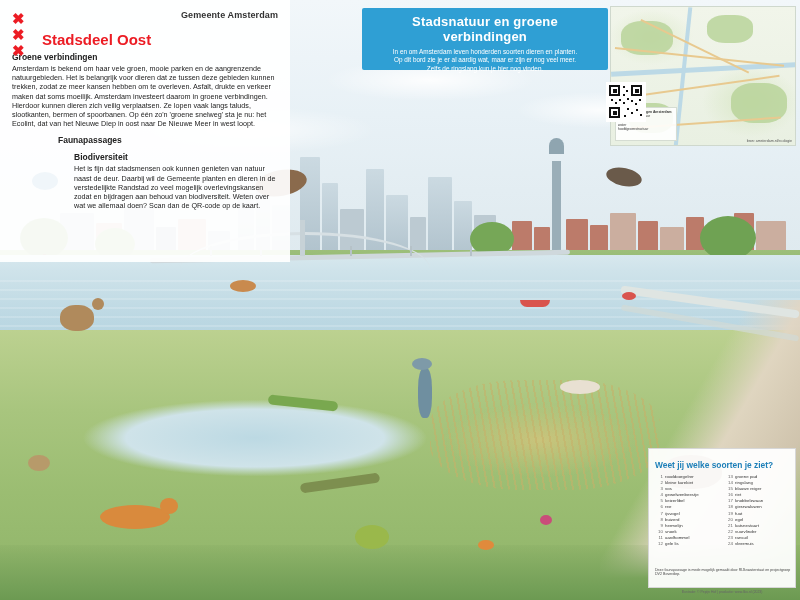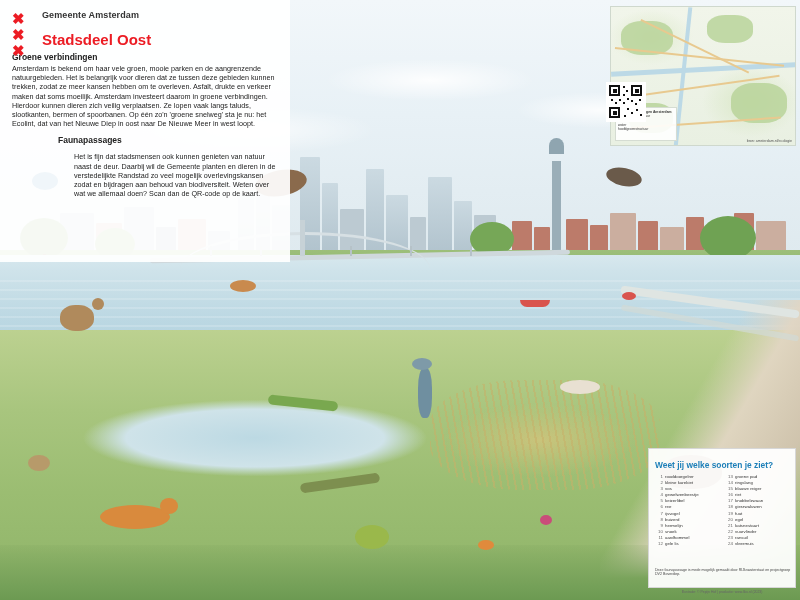--- a/index.html
+++ b/index.html
@@ -114,21 +114,21 @@
 
   
   .panel-left{
     position:absolute;left:0;top:0;width:290px;height:262px;
     background:rgba(255,255,255,0.93);
     padding:10px 12px 8px 12px;box-sizing:border-box;
   }
   .crosses{position:absolute;left:12px;top:12px;width:26px;height:46px;}
   .x{position:absolute;width:13px;height:13px;color:#ec1c24;font-size:15px;line-height:13px;font-weight:bold;}
   .brandwrap{margin-left:30px;}
-  .brand{font-size:9px;font-weight:bold;color:#333;letter-spacing:.1px;}
+  .brand{font-size:9px;font-weight:bold;color:#333;letter-spacing:.1px;text-align:right;}
   .stadsdeel{font-size:15px;font-weight:bold;color:#ec1c24;margin-top:12px;line-height:16px;}
   .sec{margin-top:7px;}
   .sec h3{font-size:8.5px;margin:0 0 2px 0;color:#222;font-weight:bold;}
   .sec p{font-size:7.2px;line-height:9.2px;margin:0;color:#222;text-align:left;}
   .indent-fauna{margin-left:46px;}
   .indent-bio{margin-left:62px;}
 
   
   .banner{
     position:absolute;left:362px;top:8px;width:246px;height:62px;
@@ -308,24 +308,31 @@
     <div class="sec" style="margin-top:4px;">
       <h3>Groene verbindingen</h3>
       <p>Amsterdam is bekend om haar vele groen, mooie parken en de aangrenzende natuurgebieden. Het is belangrijk voor dieren dat ze tussen deze gebieden kunnen trekken, zodat ze meer kansen hebben om te overleven. Asfalt, drukte en verkeer maken dat soms moeilijk. Amsterdam investeert daarom in groene verbindingen. Hierdoor kunnen dieren zich veilig verplaatsen. Ze lopen vaak langs taluds, slootkanten, bermen of spoorbanen. Op één zo'n 'groene snelweg' sta je nu: het Ecolint, dat van het Nieuwe Diep in oost naar De Nieuwe Meer in west loopt.</p>
     </div>
 
     <div class="sec indent-fauna">
       <h3>Faunapassages</h3>
     </div>
 
     <div class="sec indent-bio">
+      <h3>Biodiversiteit</h3>
       <p>Het is fijn dat stadsmensen ook kunnen genieten van natuur naast de deur. Daarbij wil de Gemeente planten en dieren in de verstedelijkte Randstad zo veel mogelijk overlevingskansen zodat en bijdragen aan behoud van biodiversiteit. Weten over wat we allemaal doen? Scan dan de QR-code op de kaart.</p>
     </div>
   </div>
 
+  <div class="banner">
+    <h1>Stadsnatuur en groene verbindingen</h1>
+    <p>In en om Amsterdam leven honderden soorten dieren en planten.</p>
+    <p>Op dit bord zie je er al aardig wat, maar er zijn er nog veel meer.</p>
+    <p>Zelfs de ringslang kun je hier nog vinden.</p>
+  </div>
 
   <div class="mapbox">
     <div class="map-canvas">
       <div class="map-green" style="left:10px;top:14px;width:52px;height:34px;"></div>
       <div class="map-green" style="left:96px;top:8px;width:46px;height:28px;"></div>
       <div class="map-green" style="left:120px;top:76px;width:56px;height:40px;"></div>
       <div class="map-green" style="left:18px;top:96px;width:44px;height:30px;"></div>
       <div class="map-water" style="left:0;top:60px;width:186px;height:5px;transform:rotate(-3deg);"></div>
       <div class="map-water" style="left:70px;top:0;width:4px;height:140px;transform:rotate(6deg);"></div>
       <div class="map-road" style="left:4px;top:40px;width:170px;transform:rotate(6deg);"></div>

